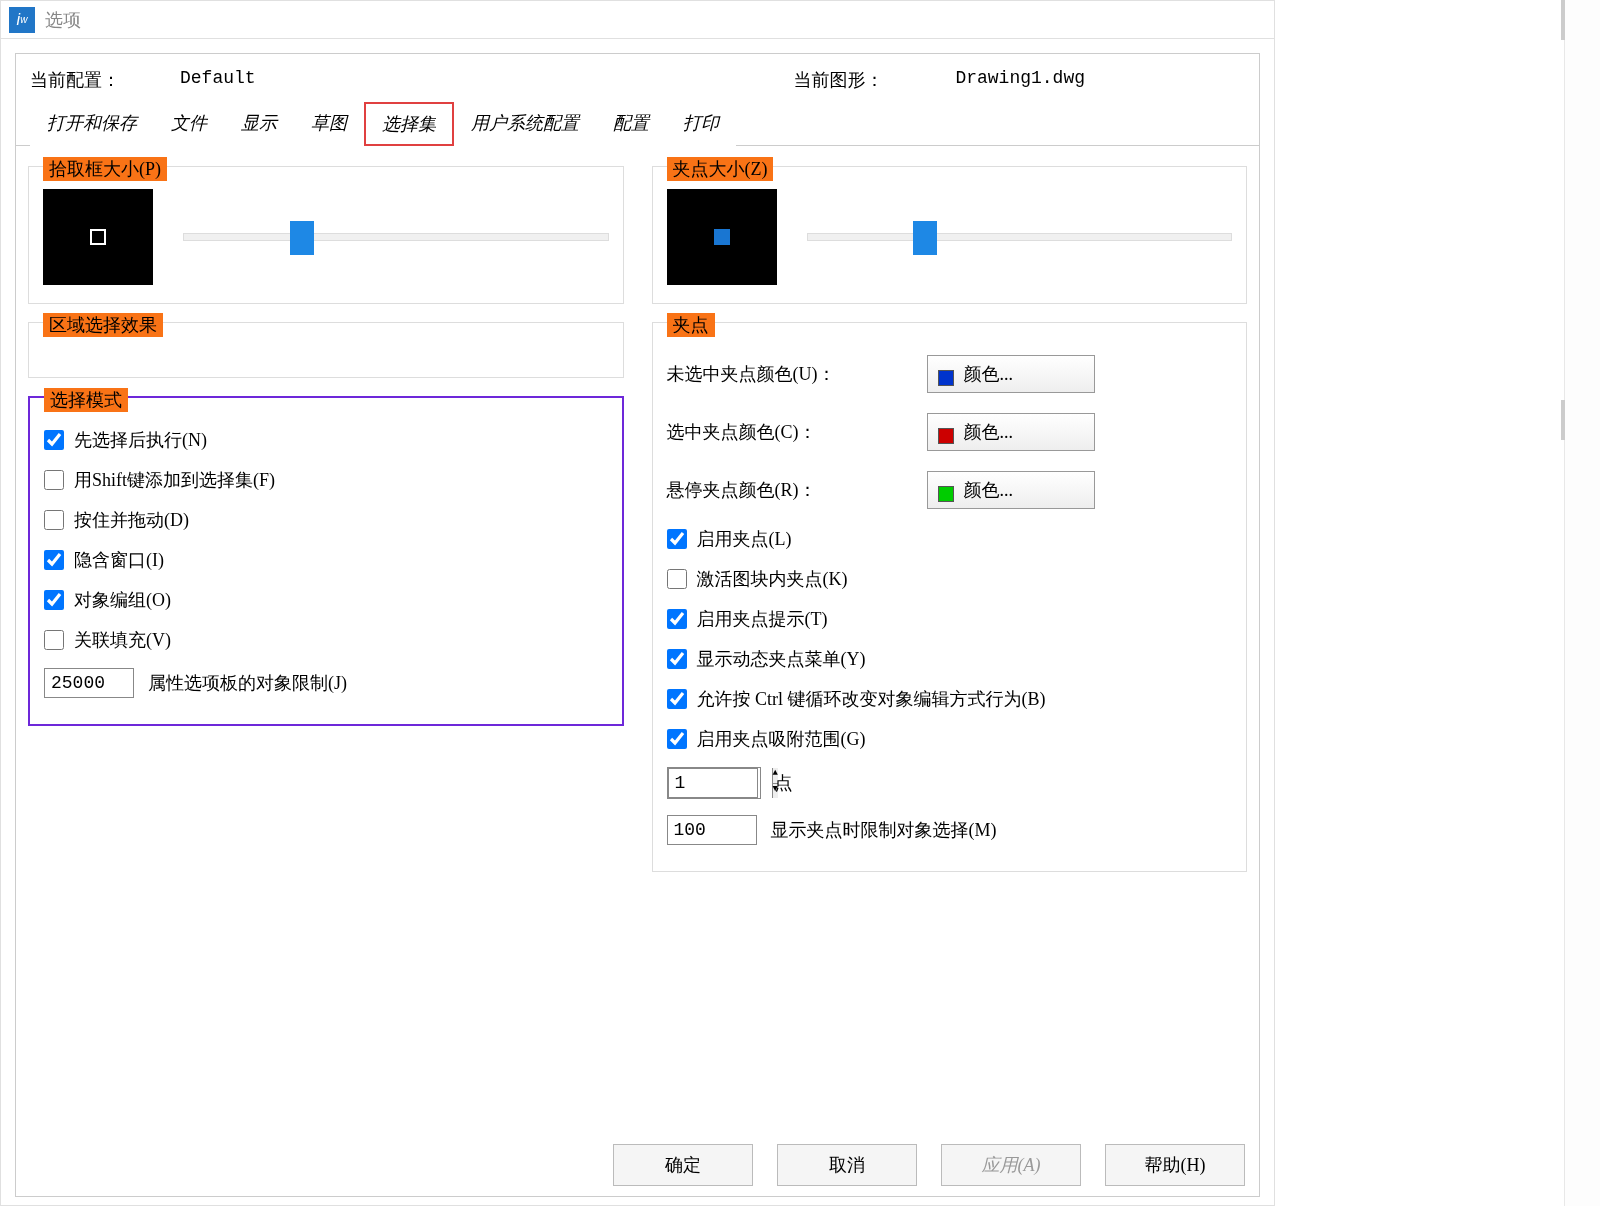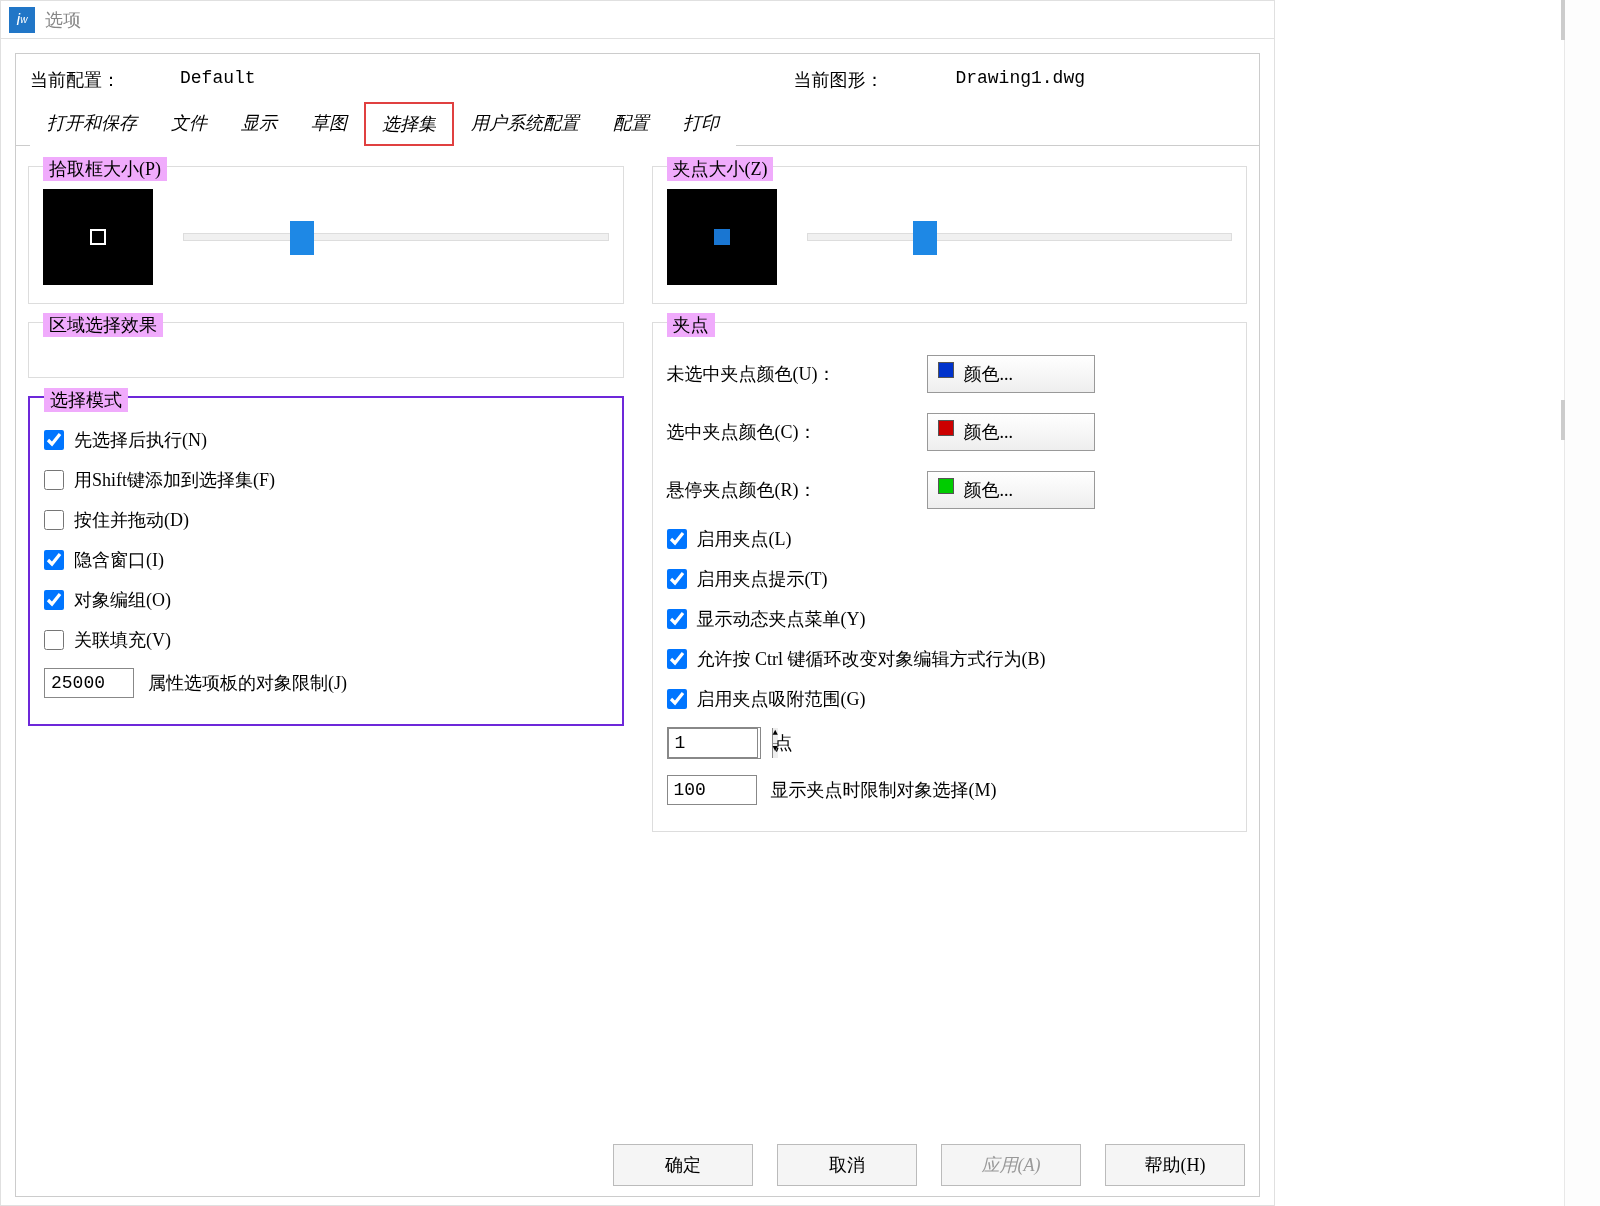--- a/index.html
+++ b/index.html
@@ -87,21 +87,21 @@
 
 .group {
   border: 1px solid #ddd;
   padding: 12px 14px 18px 14px;
   margin-bottom: 18px;
   position: relative;
 }
 .group-title {
   position: relative;
   top: -22px;
-  background: #f0abfc;
+  background: #f97316;
   display: inline-block;
   padding: 0 6px;
   font-size: 18px;
 }
 .group-inner { margin-top: -14px; }
 
 .preview-row {
   display: flex;
   align-items: center;
   gap: 30px;
@@ -167,21 +167,21 @@
   padding: 10px 0;
   font-size: 18px;
 }
 .color-row .clabel { width: 260px; }
 .color-btn {
   width: 168px;
   padding: 6px 10px;
   border: 1px solid #999;
   background: linear-gradient(#fff, #eee);
   display: flex;
-  align-items: flex-start;
+  align-items: flex-end;
   cursor: pointer;
   font-size: 18px;
 }
 .swatch {
   width: 16px;
   height: 16px;
   border: 1px solid #555;
   margin-right: 10px;
 }
 .sw-blue  { background: #0033cc; }
@@ -395,20 +395,24 @@
                 <span class="swatch sw-green"></span>
                 <span>颜色...</span>
               </div>
             </div>
 
             <label class="check-row">
               <input type="checkbox" checked="" style="">
                 <span>启用夹点(L)</span>
             </label>
             <label class="check-row">
+              <input type="checkbox" style="">
+                <span>激活图块内夹点(K)</span>
+            </label>
+            <label class="check-row">
               <input type="checkbox" checked="" style="">
                 <span>启用夹点提示(T)</span>
             </label>
             <label class="check-row">
               <input type="checkbox" checked="" style="">
                 <span>显示动态夹点菜单(Y)</span>
             </label>
             <label class="check-row">
               <input type="checkbox" checked="" style="">
                 <span>允许按 Ctrl 键循环改变对象编辑方式行为(B)</span>

